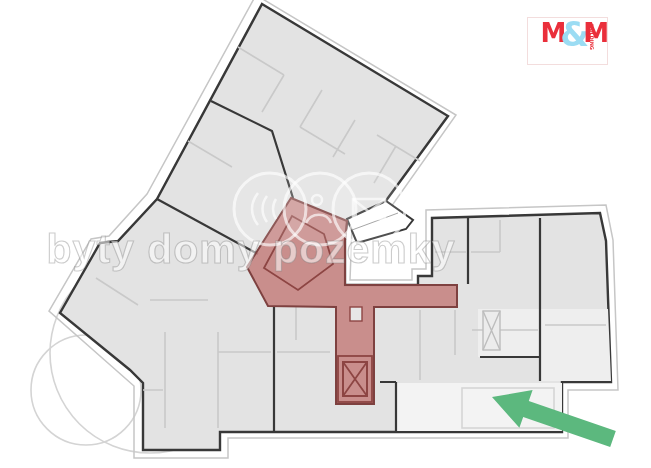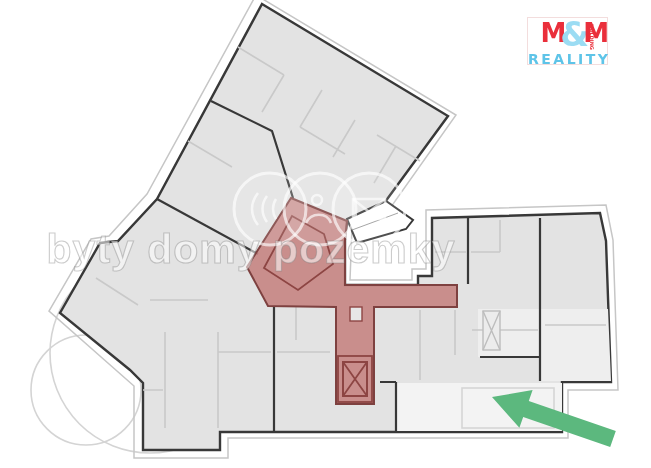--- a/index.html
+++ b/index.html
@@ -105,16 +105,15 @@
   </g>
 
   <polygon points="492,397 532.6,390 528.8,400.9 615.8,431 610.2,447 523.2,416.9 519.4,427.8" fill="#5cb87e"></polygon>
 </svg>
 
 <div class="logo">
   <div class="logo-mm">
     <span>M</span><span class="logo-amp">&amp;</span><span>M</span>
     <span class="logo-holding">HOLDING</span>
   </div>
-  <div class="logo-reality">REALITY</div>
 </div>
 
 </div>
 
 </body></html>

